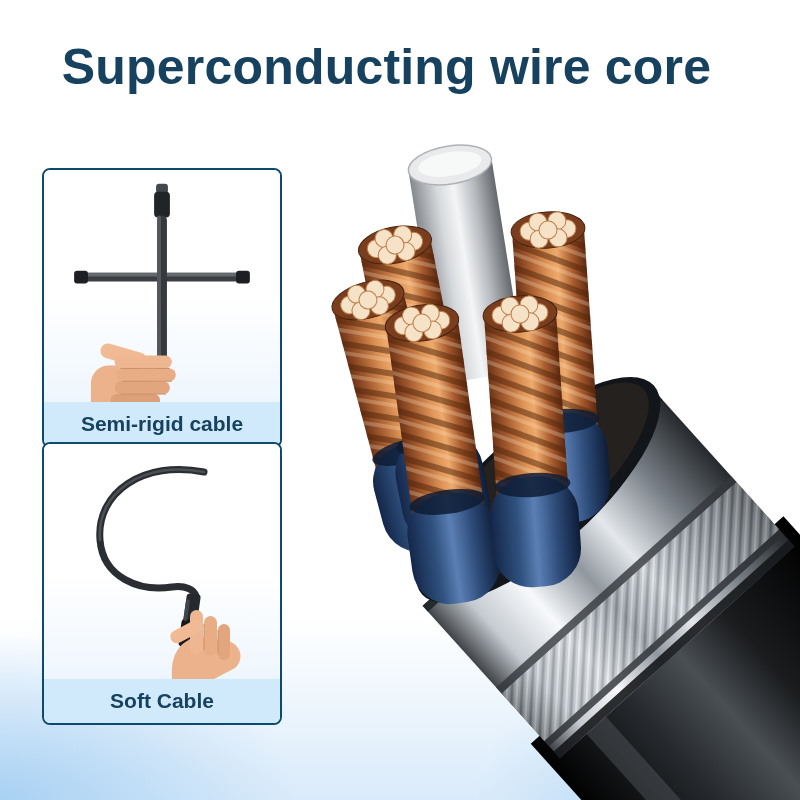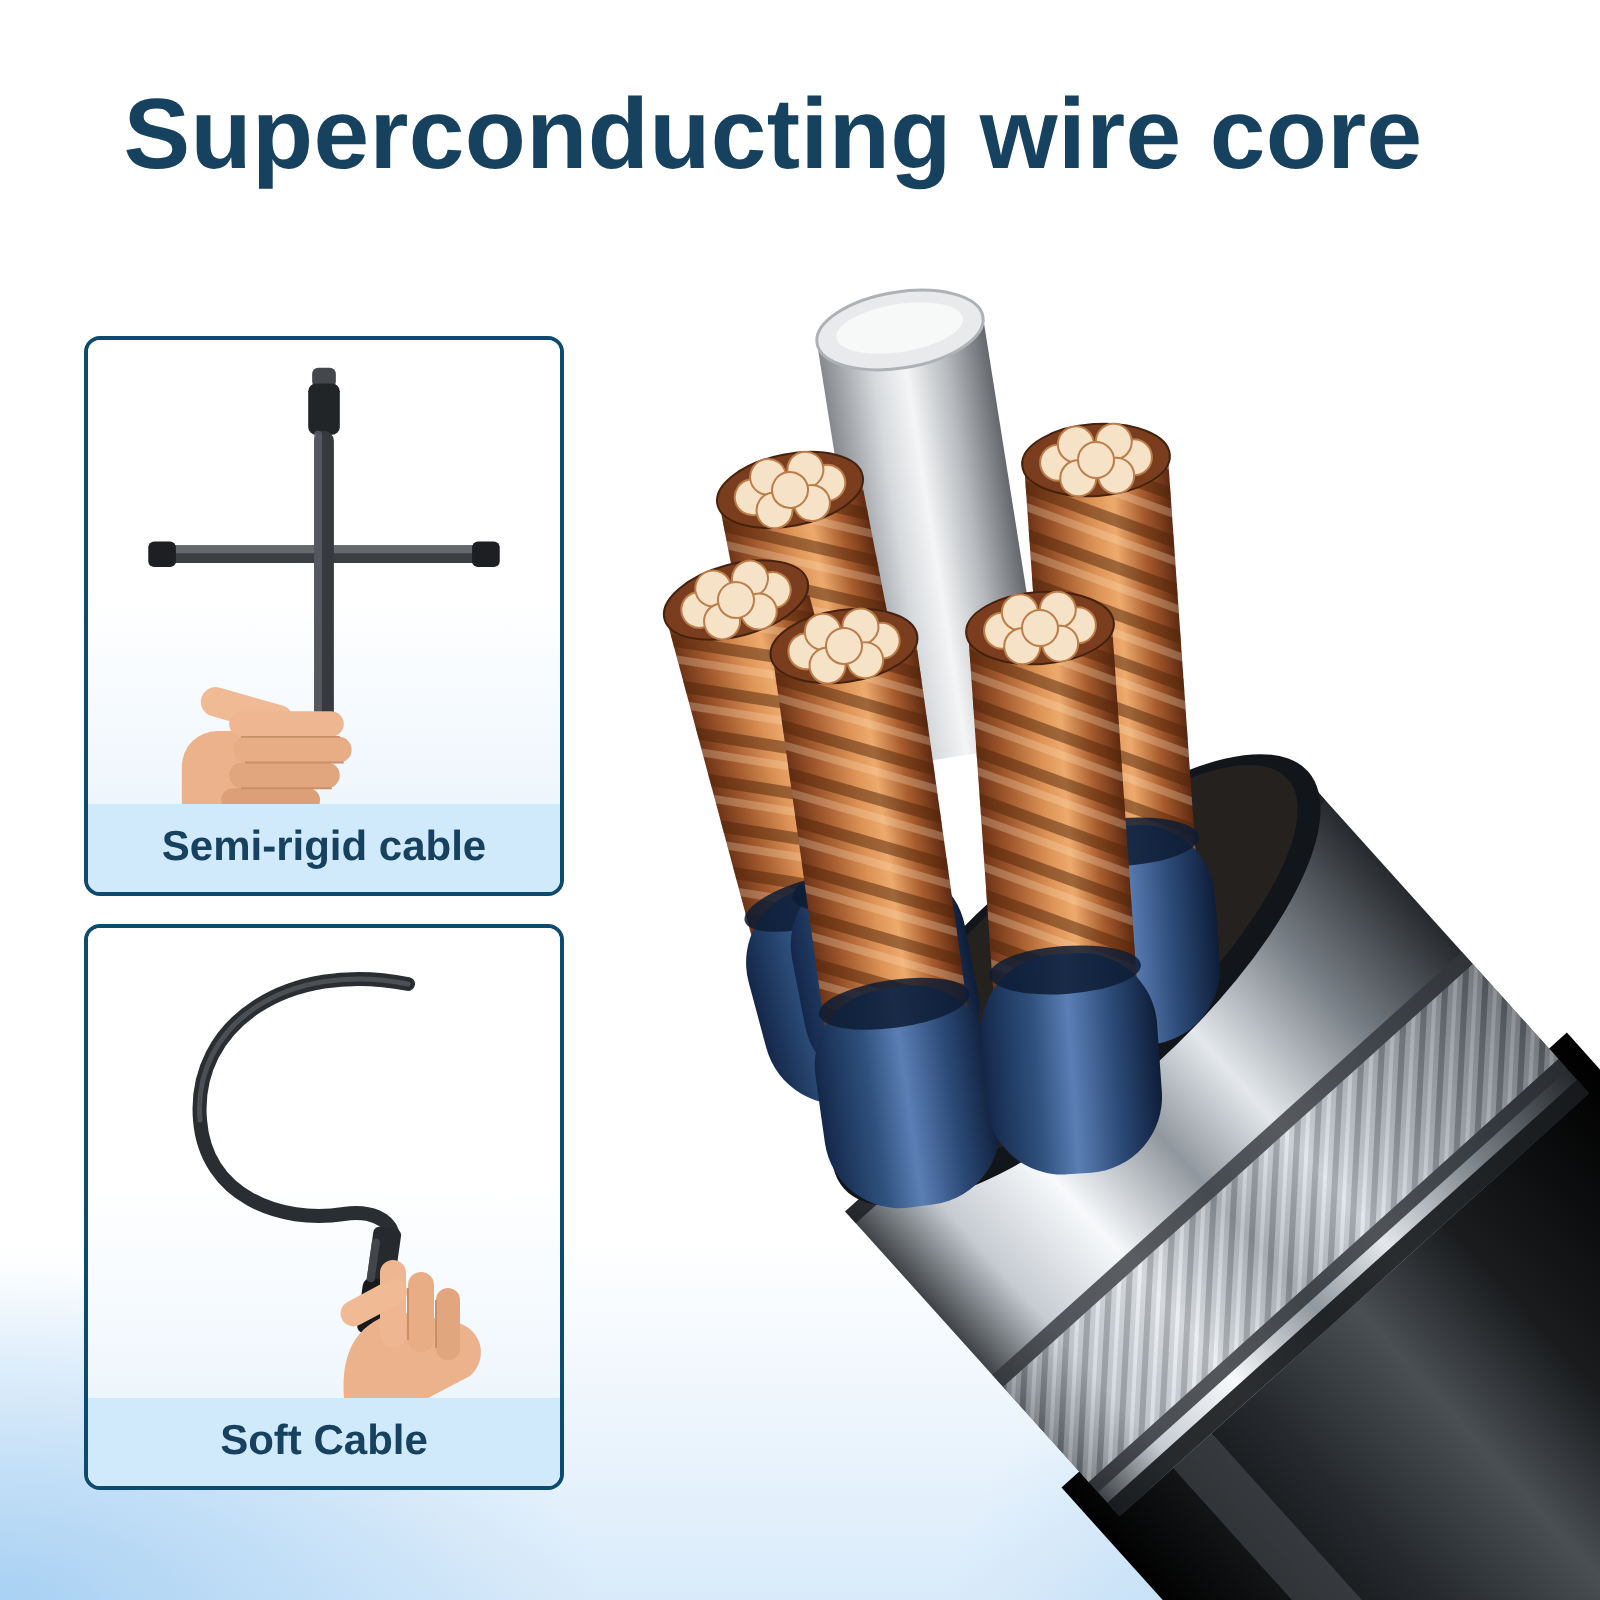--- a/index.html
+++ b/index.html
@@ -23,21 +23,21 @@
     text-align:center; font-size:50px; font-weight:700;
     color:#17425f; letter-spacing:0.2px; line-height:1.1;
   }
   .card {
     position:absolute; left:42px; width:240px;
     border:2px solid #0c4a6e; border-radius:8px;
     background:#ffffff; overflow:hidden;
     display:flex; flex-direction:column;
   }
   .card.semi { top:168px; height:280px; }
-  .card.soft { top:462px; height:283px; }
+  .card.soft { top:442px; height:283px; }
   .card .art {
     flex:1; position:relative;
     background:linear-gradient(to bottom, #ffffff 55%, #eef6fd 100%);
   }
   .card .art svg { position:absolute; inset:0; width:100%; height:100%; }
   .caption {
     height:44px; flex:0 0 44px;
     background:#d0e9fb; color:#17425f;
     font-size:21px; font-weight:700;
     display:flex; align-items:center; justify-content:center;

